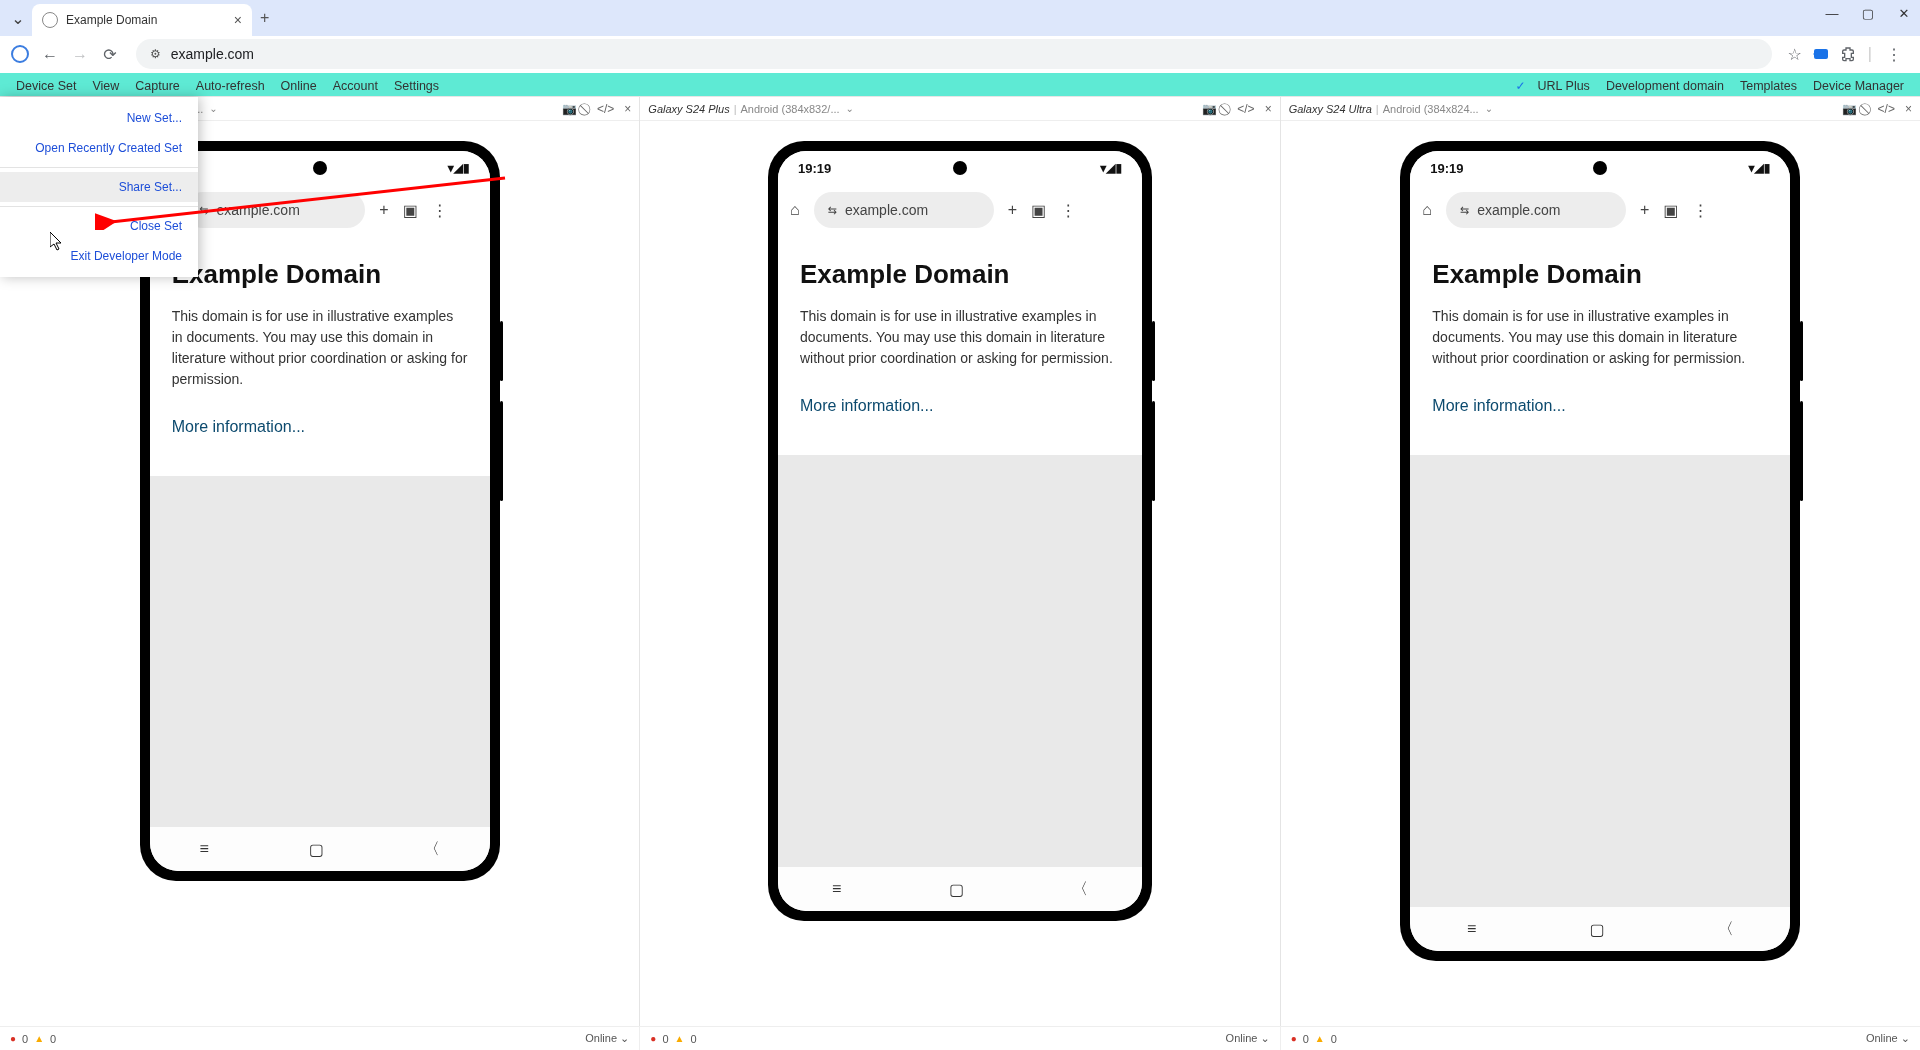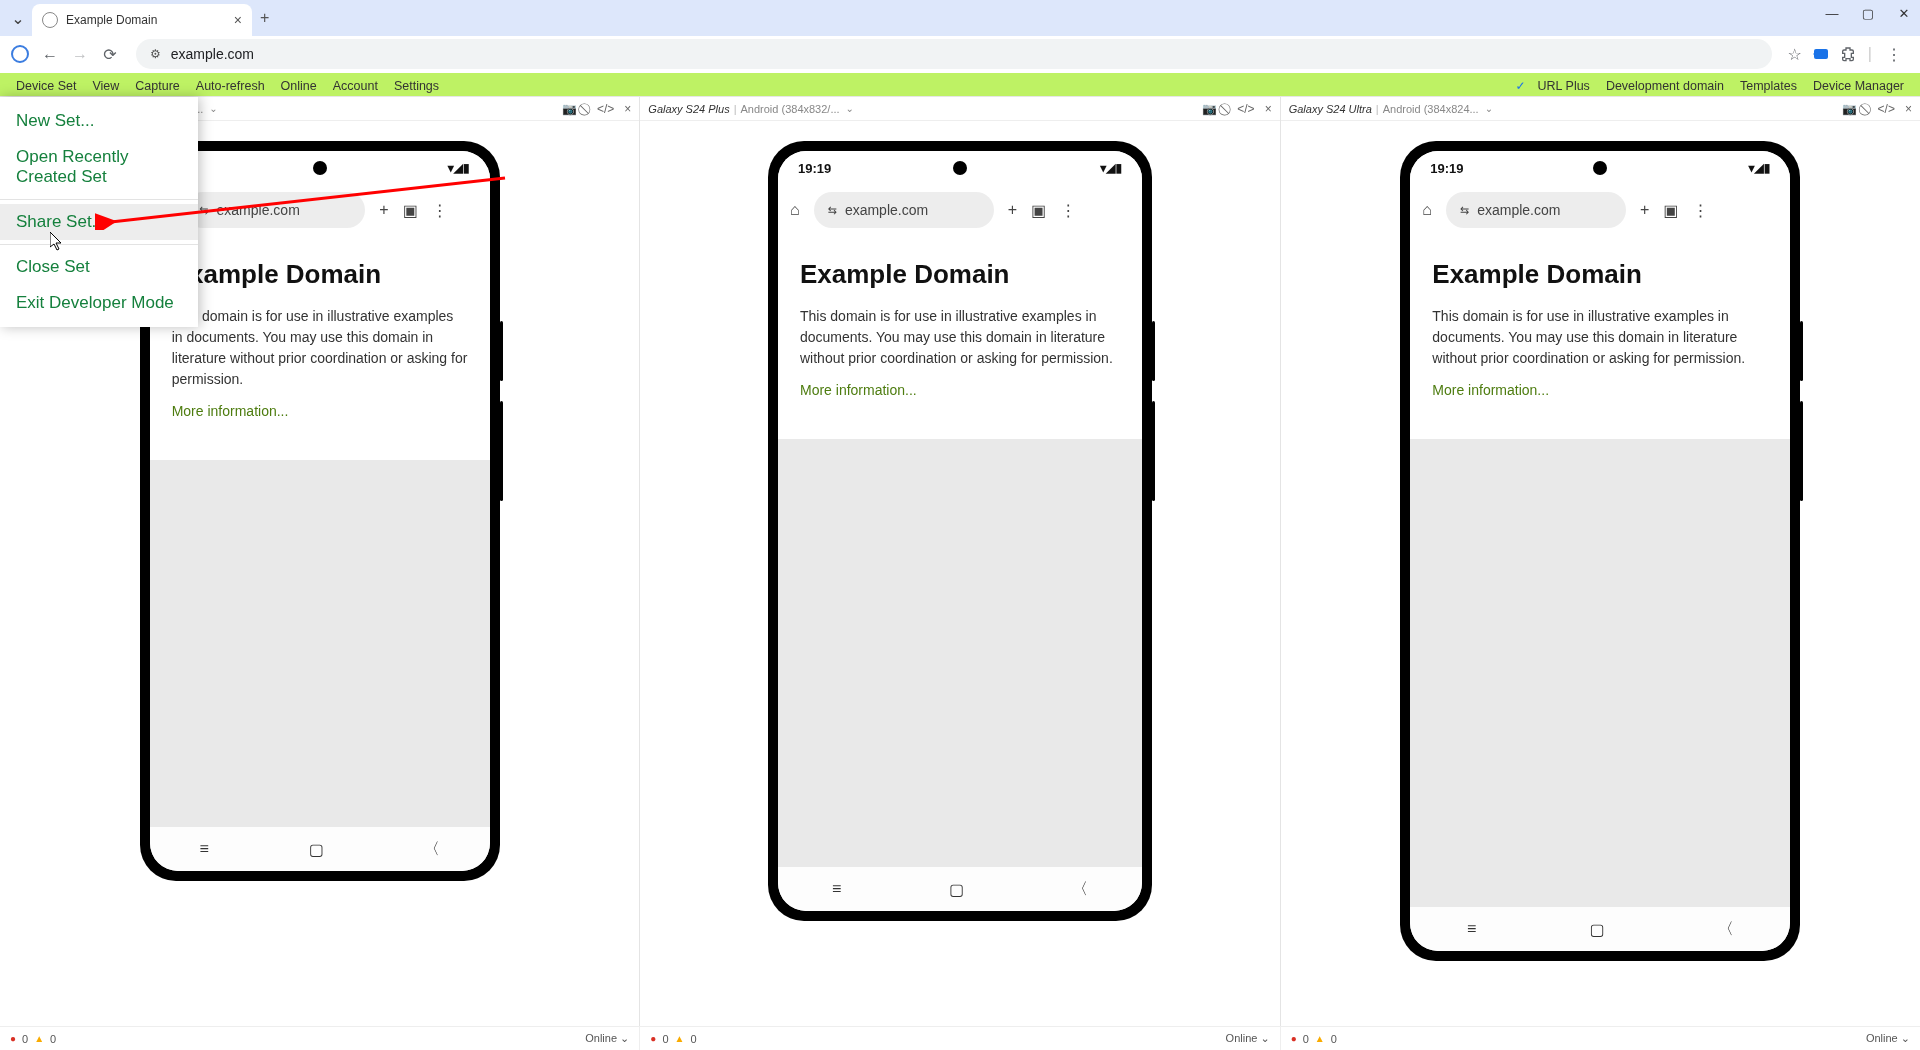--- a/index.html
+++ b/index.html
@@ -22,28 +22,28 @@
 .urlbar .app-icon { width:18px; height:18px; border-radius:50%; border:2px solid #3b7de0; }
 .urlbar .addr { flex:1; background:#f1f3f4; border-radius:20px; height:30px; display:flex; align-items:center; padding:0 14px; gap:10px; font-size:14px; color:#202124; margin:0 6px; }
 .urlbar .addr .tune { font-size:12px; color:#555; }
 .urlbar .right { display:flex; align-items:center; gap:12px; margin-right:6px; }
 .urlbar .right .star { color:#5f6368; }
 .urlbar .right .rec { width:14px; height:10px; background:#1a73e8; border-radius:2px; position:relative; }
 .urlbar .right .rec::after { content:""; position:absolute; left:-4px; top:2px; border:3px solid transparent; border-right:4px solid #1a73e8; }
 .urlbar .right .ext { width:16px; height:16px; color:#5f6368; }
 
 
-.appmenu { height:26px; background:#bef264; border-top:1px solid #fff; display:flex; align-items:center; padding:0 8px; font-size:12.5px; color:#333; }
+.appmenu { height:26px; background:#5eead4; border-top:1px solid #fff; display:flex; align-items:center; padding:0 8px; font-size:12.5px; color:#333; }
 .appmenu .item { padding:4px 8px; cursor:pointer; }
 .appmenu .spacer { flex:1; }
 .appmenu .check { color:#1a73e8; font-size:12px; margin-right:4px; }
 
 
 .dropdown { position:absolute; left:0; top:97px; width:198px; background:#fff; box-shadow:2px 0 12px rgba(0,0,0,0.25); z-index:50; padding:6px 0; }
-.dropdown .mi { padding:8px 16px; font-size:17px; color:#15803d; cursor:pointer; }
+.dropdown .mi { padding:8px 16px; font-size:12px; color:#1d4ed8; cursor:pointer;text-align:right; }
 .dropdown .mi:hover, .dropdown .mi.hover { background:#ededed; }
 .dropdown .sep { height:1px; background:#e3e3e3; margin:4px 0; }
 .cursor { position:absolute; left:50px; top:232px; z-index:60; font-size:15px; color:#000; pointer-events:none; }
 
 
 .arrow { position:absolute; left:95px; top:170px; width:420px; height:60px; z-index:55; pointer-events:none; }
 
 
 .panels { position:absolute; top:96px; left:0; right:0; bottom:24px; display:flex; background:#fff; border-top:1px solid #e6e6e6; }
 .panel { flex:1; display:flex; flex-direction:column; border-right:1px solid #e4e4e4; position:relative; }
@@ -67,22 +67,22 @@
 .screen { width:100%; height:100%; background:#e9e9e9; border-radius:28px; overflow:hidden; display:flex; flex-direction:column; position:relative; }
 .statusbar { height:34px; background:#fff; display:flex; align-items:center; justify-content:space-between; padding:0 20px; font-size:13px; font-weight:600; color:#111; position:relative; }
 .statusbar .cam { position:absolute; left:50%; top:10px; transform:translateX(-50%); width:14px; height:14px; background:#000; border-radius:50%; }
 .statusbar .right { display:flex; gap:4px; align-items:center; font-size:12px; }
 .browserbar { height:50px; background:#fff; display:flex; align-items:center; padding:0 12px; gap:14px; }
 .browserbar .home { font-size:16px; color:#444; }
 .browserbar .pill { flex:1; background:#ededed; border-radius:22px; height:36px; display:flex; align-items:center; padding:0 14px; gap:8px; font-size:14px; color:#444; max-width:180px;}
 .browserbar .plus,.browserbar .tabs,.browserbar .dots{ font-size:16px; color:#444; cursor:pointer;}
 .content { background:#fff; padding:24px 22px 40px; }
 .content h1 { font-size:26px; font-weight:700; color:#111; margin-bottom:16px; }
-.content p { font-size:14px; color:#333; line-height:1.5; margin-bottom:12px; }
-.content a { font-size:14px; color:#4d7c0f; text-decoration:none; }
+.content p { font-size:14px; color:#333; line-height:1.5; margin-bottom:28px; }
+.content a { font-size:16px; color:#0c4a6e; text-decoration:none; }
 .filler { flex:1; background:#e9e9e9; }
 .navbar { height:44px; background:#fdfdfd; display:flex; align-items:center; justify-content:space-around; }
 .navbar span { font-size:16px; color:#333; }
 
 
 .footer { position:absolute; bottom:0; left:0; right:0; height:24px; display:flex; background:#fff; border-top:1px solid #eee; }
 .footer .seg { flex:1; display:flex; align-items:center; padding:0 10px; font-size:11px; color:#555; border-right:1px solid #eee; }
 .footer .seg:last-child{border-right:none;}
 .footer .status-icons { display:flex; gap:6px; align-items:center; }
 .footer .status-icons .dot{font-size:10px;}

